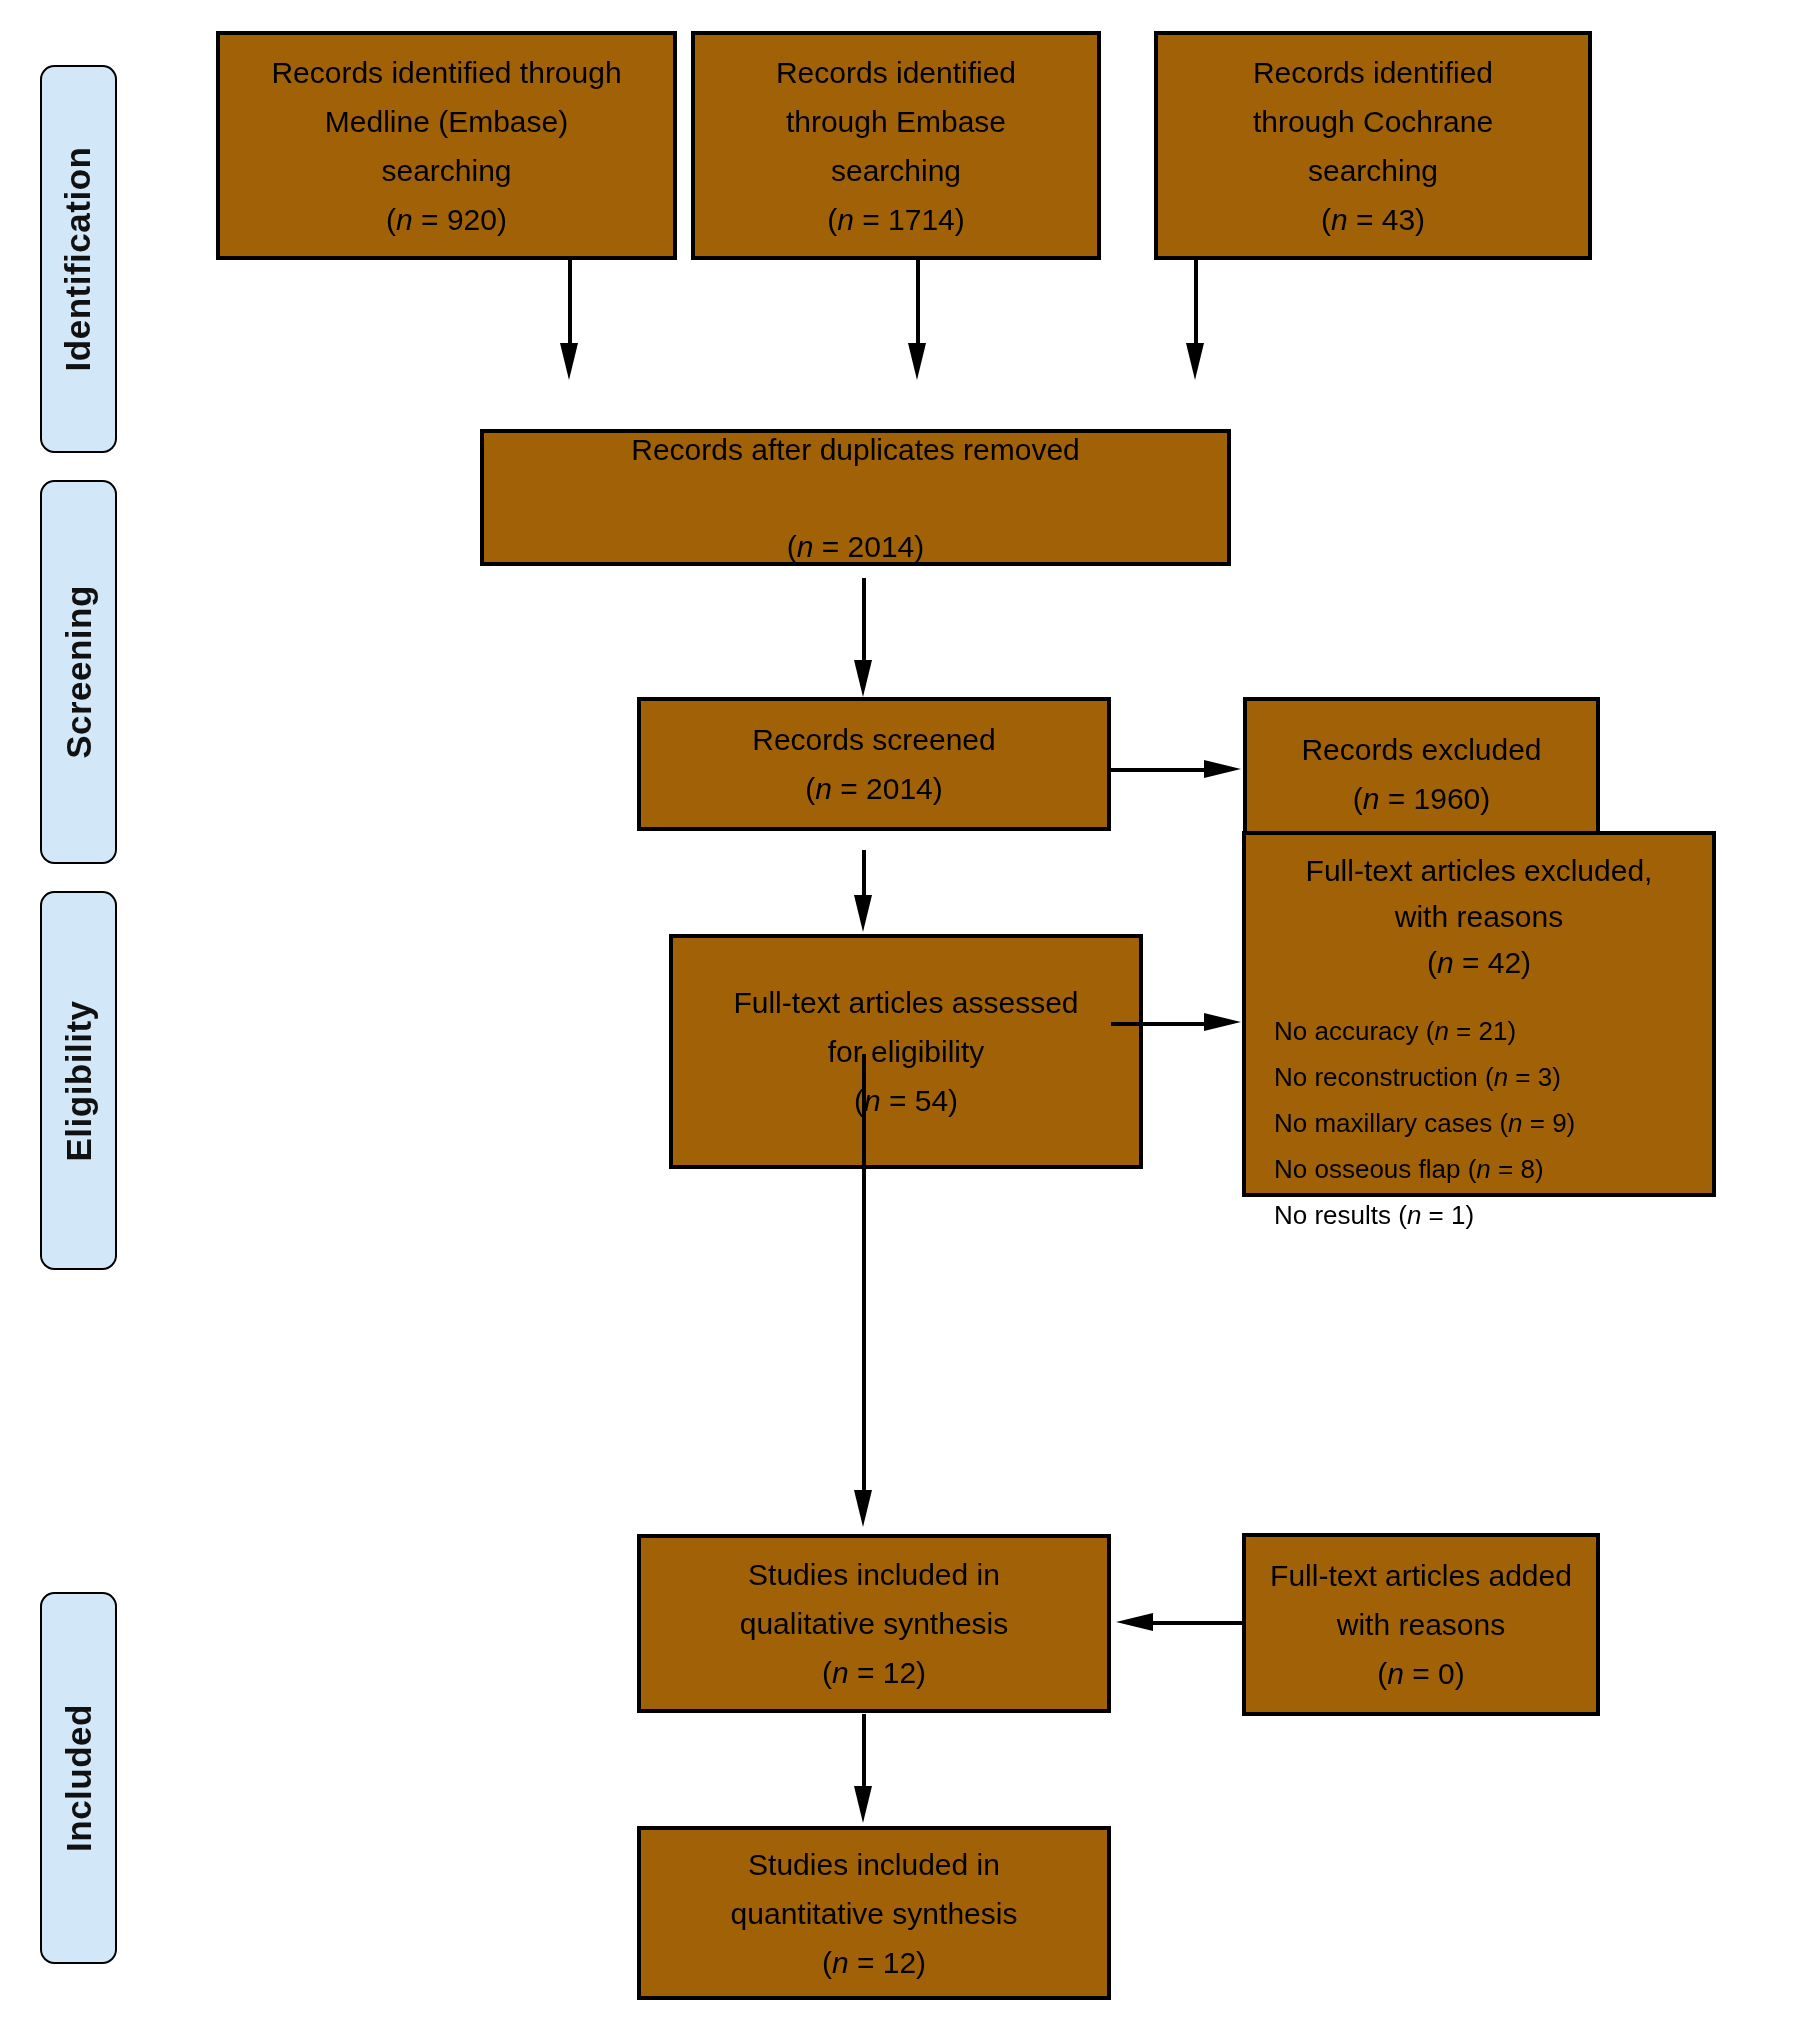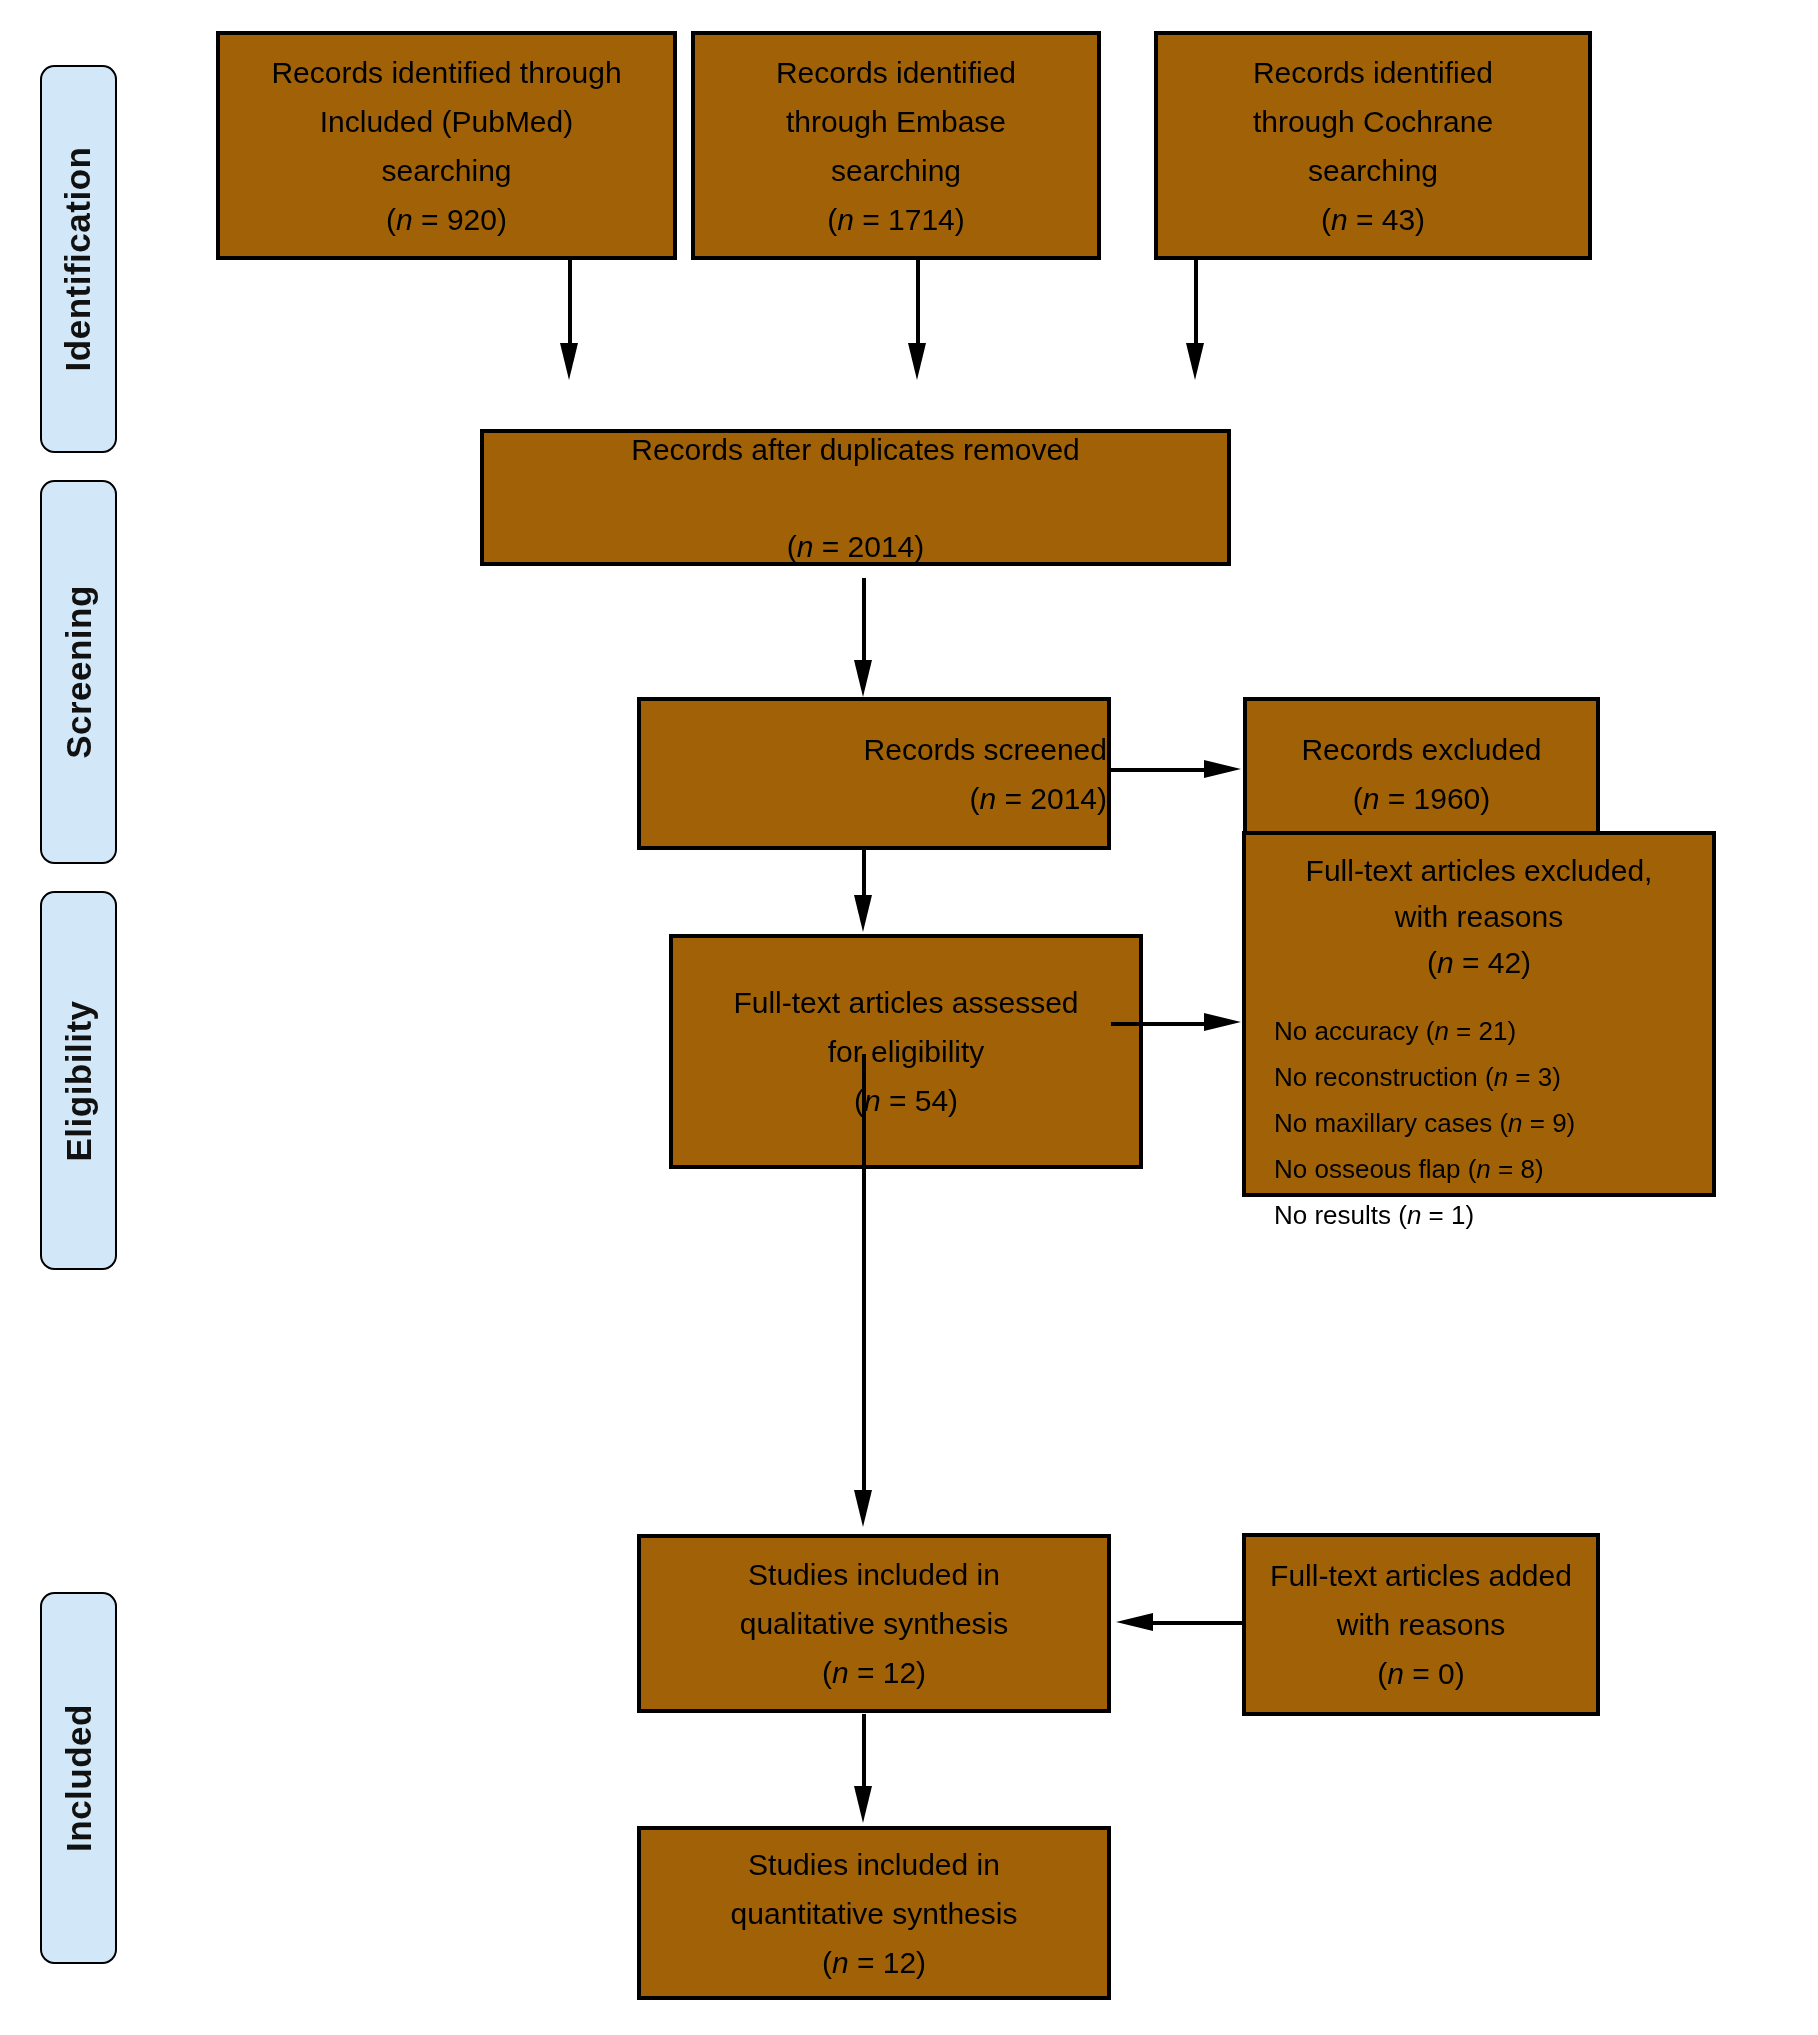--- a/index.html
+++ b/index.html
@@ -40,21 +40,21 @@
     align-items:center;justify-content:center;
     text-align:center;
     font-size:30px;line-height:49px;
   }
   .box .line{width:100%;}
   .nline i{font-style:italic;}
   #box-medline{left:216px;top:31px;width:461px;height:229px;}
   #box-embase{left:691px;top:31px;width:410px;height:229px;}
   #box-cochrane{left:1154px;top:31px;width:438px;height:229px;}
   #box-duplicates{left:480px;top:429px;width:751px;height:137px;gap:48px;}
-  #box-screened{left:637px;top:697px;width:474px;height:153px;text-align:right;}
+  #box-screened{left:637px;top:697px;width:474px;height:134px;}
   #box-excluded{left:1243px;top:697px;width:357px;height:153px;}
   #box-assessed{left:637px;top:934px;width:474px;height:235px;margin-left:32px;}
   #box-ftexcluded{left:1242px;top:831px;width:474px;height:366px;justify-content:flex-start;padding-top:13px;}
   #box-qualitative{left:637px;top:1534px;width:474px;height:179px;}
   #box-added{left:1242px;top:1533px;width:358px;height:183px;}
   #box-quantitative{left:637px;top:1826px;width:474px;height:174px;}
   #box-ftexcluded .line{line-height:46px;}
   .reasons{width:100%;text-align:left;padding-left:28px;box-sizing:border-box;margin-top:22px;}
   .reasons .line{font-size:26px;line-height:43px;}
 
@@ -113,21 +113,21 @@
   </div>
   <div class="stage" id="stage-eligibility">
     <span class="stage-text">Eligibility</span>
   </div>
   <div class="stage" id="stage-included">
     <span class="stage-text">Included</span>
   </div>
 
   <div class="box" id="box-medline">
     <div class="line">Records identified through</div>
-    <div class="line">Included (PubMed)</div>
+    <div class="line">Medline (Embase)</div>
     <div class="line">searching</div>
     <div class="line nline">(<i>n</i> = 920)</div>
   </div>
   <div class="box" id="box-embase">
     <div class="line">Records identified</div>
     <div class="line">through Embase</div>
     <div class="line">searching</div>
     <div class="line nline">(<i>n</i> = 1714)</div>
   </div>
   <div class="box" id="box-cochrane">

